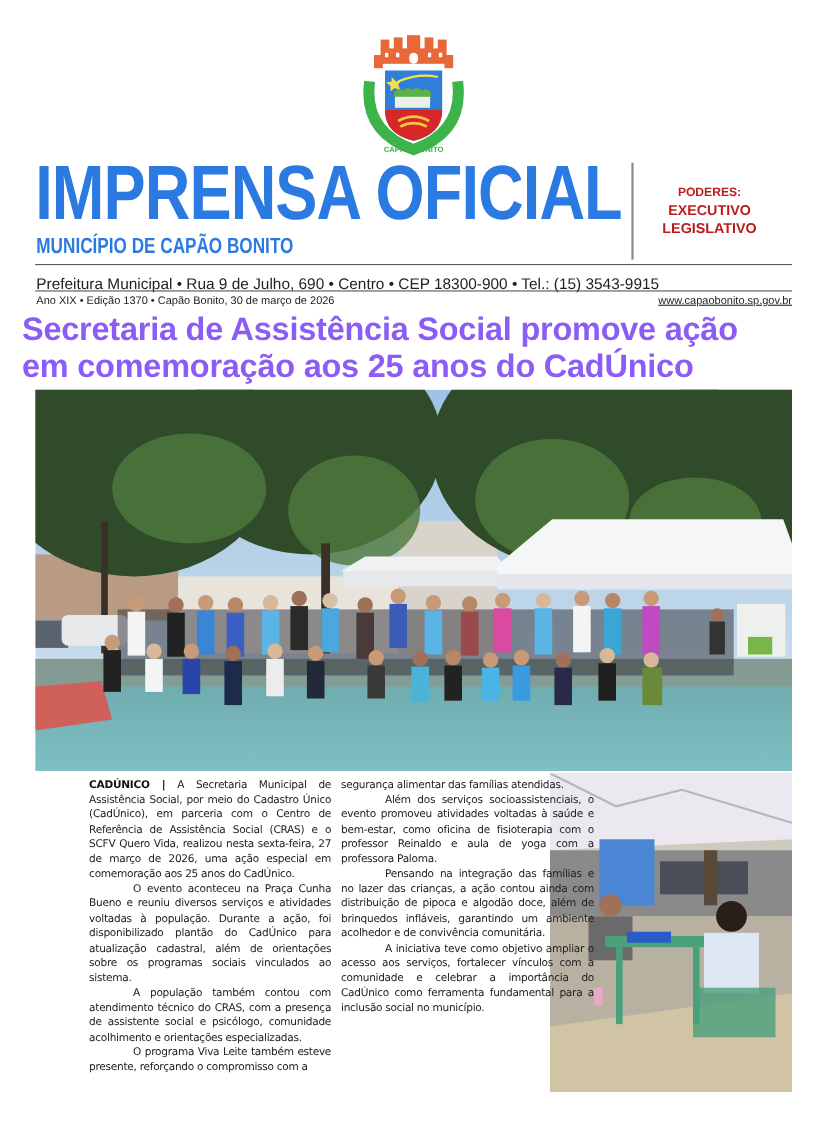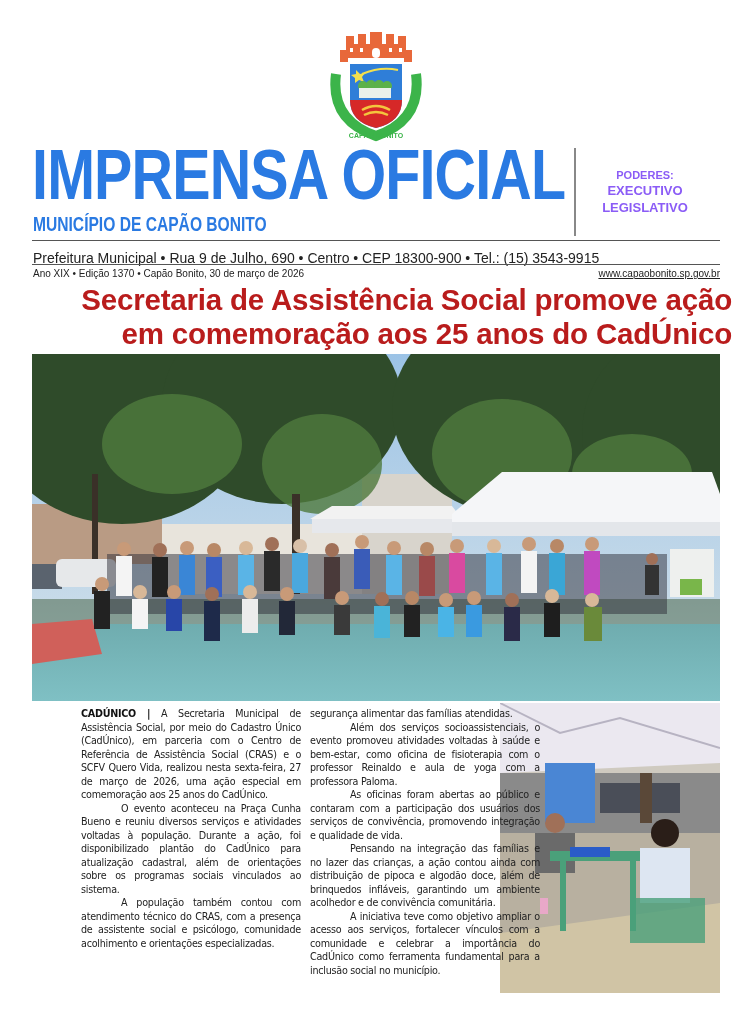--- a/index.html
+++ b/index.html
@@ -7,31 +7,31 @@
   body { position:relative; font-family:"Liberation Sans", sans-serif; color:#111; }
 
   .crest { position:absolute; left:326px; top:30px; width:100px; height:112px; }
 
   .masthead-title { position:absolute; left:32px; top:140px; font-family:"Liberation Sans", sans-serif;
     font-weight:bold; font-size:70px; letter-spacing:-1px; color:#2a7ae2; line-height:1;
     transform:scaleX(0.82); transform-origin:left top; white-space:nowrap; }
   .masthead-sub { position:absolute; left:33px; top:214px; font-weight:bold; font-size:20px; color:#2a7ae2;
     line-height:1; transform:scaleX(0.78); transform-origin:left top; white-space:nowrap; }
   .vdivider { position:absolute; left:574px; top:148px; width:2px; height:88px; background:#888; }
-  .powers { position:absolute; left:585px; top:168px; width:120px; text-align:center; color:#8b5cf6; font-weight:bold; }
+  .powers { position:absolute; left:585px; top:168px; width:120px; text-align:center; color:#b91c1c; font-weight:bold; }
   .powers .p-label { font-size:11px; line-height:14px; }
   .powers .p-item { font-size:13px; line-height:17px; }
 
   .rule { position:absolute; left:32px; width:688px; height:1px; background:#555; }
   .info-line { position:absolute; left:33px; top:250px; font-size:14px; color:#222; white-space:nowrap; }
   .edition-line { position:absolute; left:33px; top:268px; font-size:10px; color:#222; white-space:nowrap; }
   .site { position:absolute; right:32px; top:268px; font-size:10px; color:#222;text-decoration:underline; }
 
-  .headline { position:absolute; left:20px; top:283px; width:712px; text-align:right; font-weight:bold;
-    font-size:29.5px; line-height:34px; color:#b91c1c; letter-spacing:-0.2px; }
+  .headline { position:absolute; left:20px; top:283px; width:712px; text-align:left; font-weight:bold;
+    font-size:29.5px; line-height:34px; color:#8b5cf6; letter-spacing:-0.2px; }
 
   .photo-main { position:absolute; left:32px; top:354px; width:688px; height:347px; overflow:hidden; }
   .photo-side { position:absolute; left:500px; top:703px; width:220px; height:290px; overflow:hidden; }
 
   .col { position:absolute; top:707px; font-family:"DejaVu Sans", sans-serif; font-size:9.6px; line-height:13.5px;
     color:#222; text-align:justify; letter-spacing:-0.25px;margin-left:48px; }
   .col1 { left:33px; width:220px; }
   .col2 { left:262px; width:230px; }
   .col p { text-indent:0; }
   .col p.ind { text-indent:40px; }
@@ -239,21 +239,21 @@
     <rect x="140" y="145" width="50" height="55" fill="#dde6f2"></rect>
     <path d="M130 195 H205 V240 H130 Z" fill="#4aa07a" opacity="0.8"></path>
     <rect x="40" y="195" width="8" height="16" fill="#e8a8c8"></rect>
   </svg>
 </div>
 
 <div class="col col1">
   <p><span class="lead">CADÚNICO |</span> <span>A Secretaria Municipal de Assistência Social, por meio do Cadastro Único (CadÚnico), em parceria com o Centro de Referência de Assistência Social (CRAS) e o SCFV Quero Vida, realizou nesta sexta-feira, 27 de março de 2026, uma ação especial em comemoração aos 25 anos do CadÚnico.</span></p>
   <p class="ind">O evento aconteceu na Praça Cunha Bueno e reuniu diversos serviços e atividades voltadas à população. Durante a ação, foi disponibilizado plantão do CadÚnico para atualização cadastral, além de orientações sobre os programas sociais vinculados ao sistema.</p>
   <p class="ind">A população também contou com atendimento técnico do CRAS, com a presença de assistente social e psicólogo, comunidade acolhimento e orientações especializadas.</p>
+  <p class="ind">O programa Viva Leite também esteve presente, reforçando o compromisso com a</p>
 </div>
 
 <div class="col col2">
   <p>segurança alimentar das famílias atendidas.</p>
   <p class="ind">Além dos serviços socioassistenciais, o evento promoveu atividades voltadas à saúde e bem-estar, como oficina de fisioterapia com o professor Reinaldo e aula de yoga com a professora Paloma.</p>
-  <p class="ind">As oficinas foram abertas ao público e contaram com a participação dos usuários dos serviços de convivência, promovendo integração e qualidade de vida.</p>
   <p class="ind">Pensando na integração das famílias e no lazer das crianças, a ação contou ainda com distribuição de pipoca e algodão doce, além de brinquedos infláveis, garantindo um ambiente acolhedor e de convivência comunitária.</p>
   <p class="ind">A iniciativa teve como objetivo ampliar o acesso aos serviços, fortalecer vínculos com a comunidade e celebrar a importância do CadÚnico como ferramenta fundamental para a inclusão social no município.</p>
 </div>
 
 </body></html>

